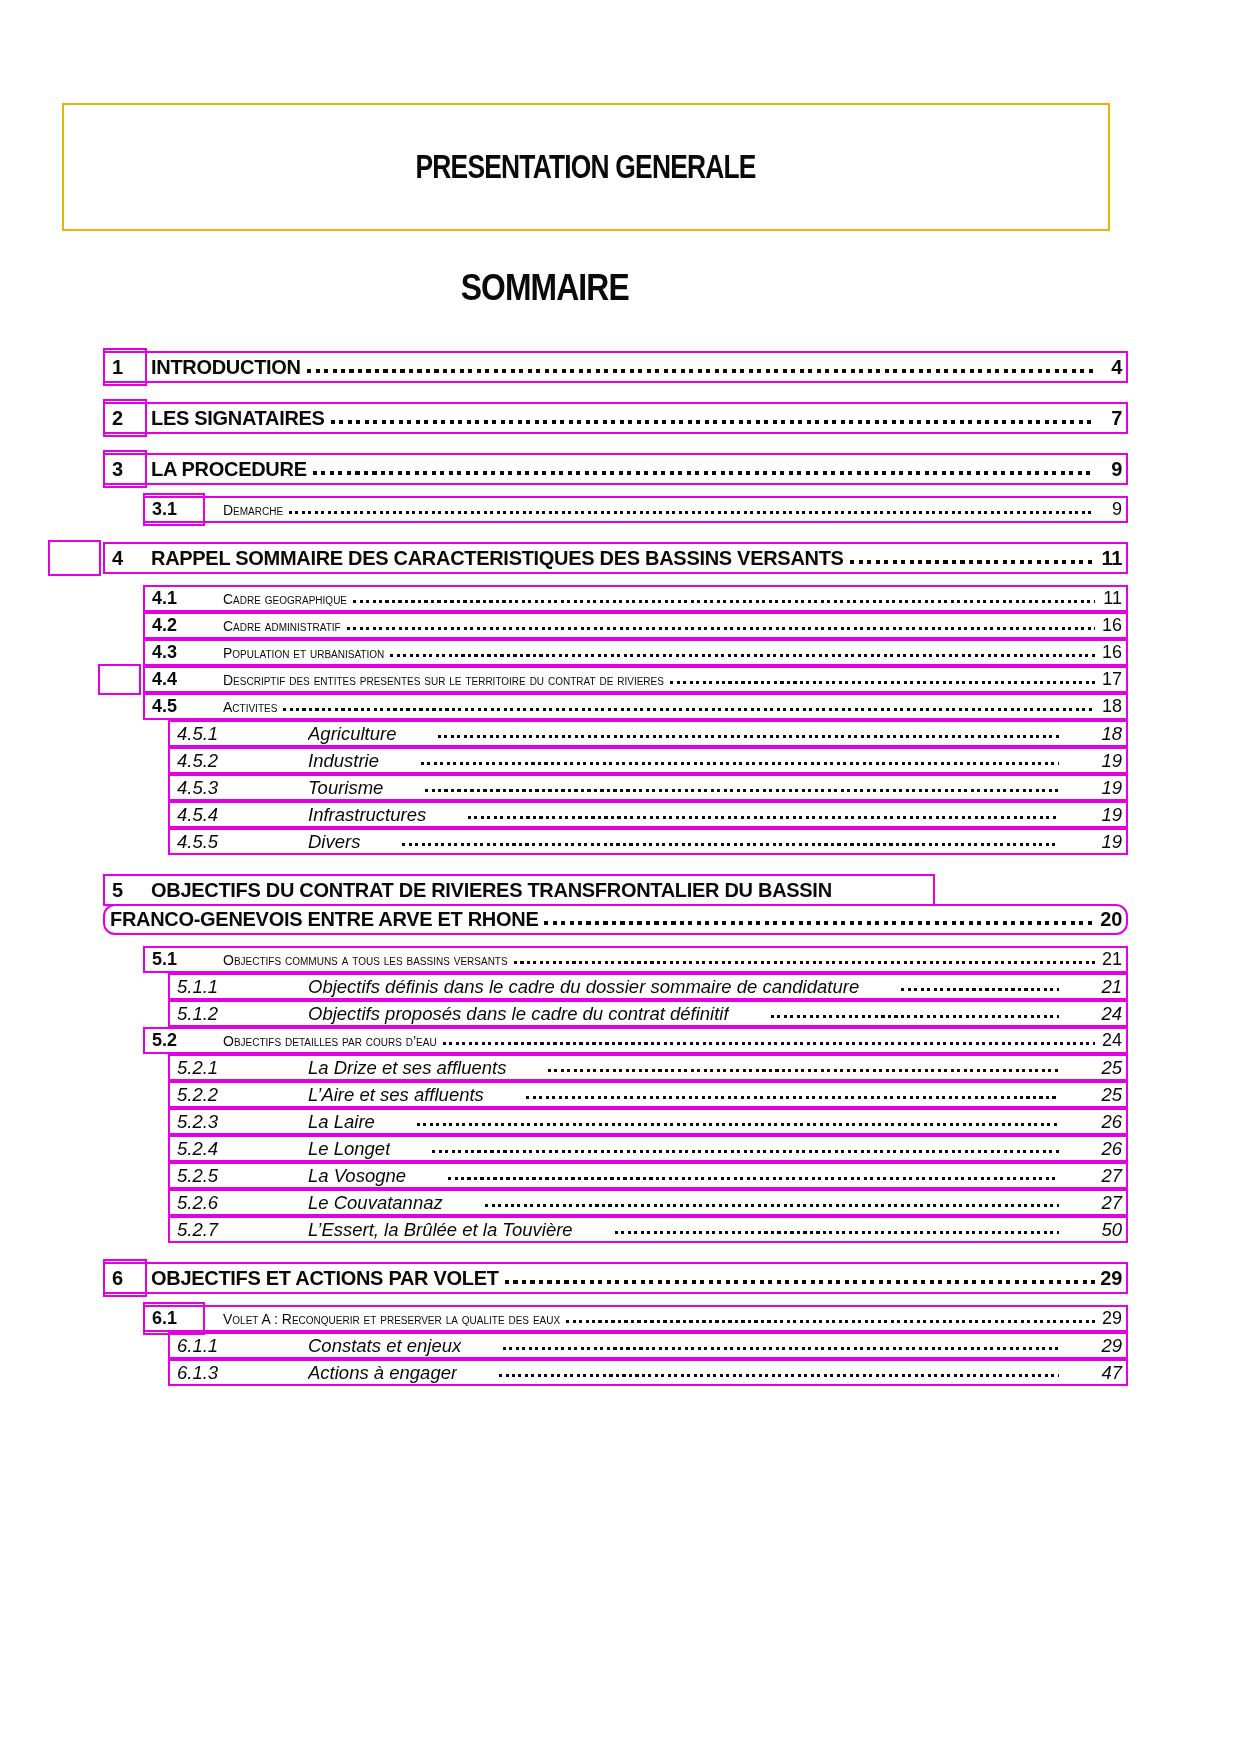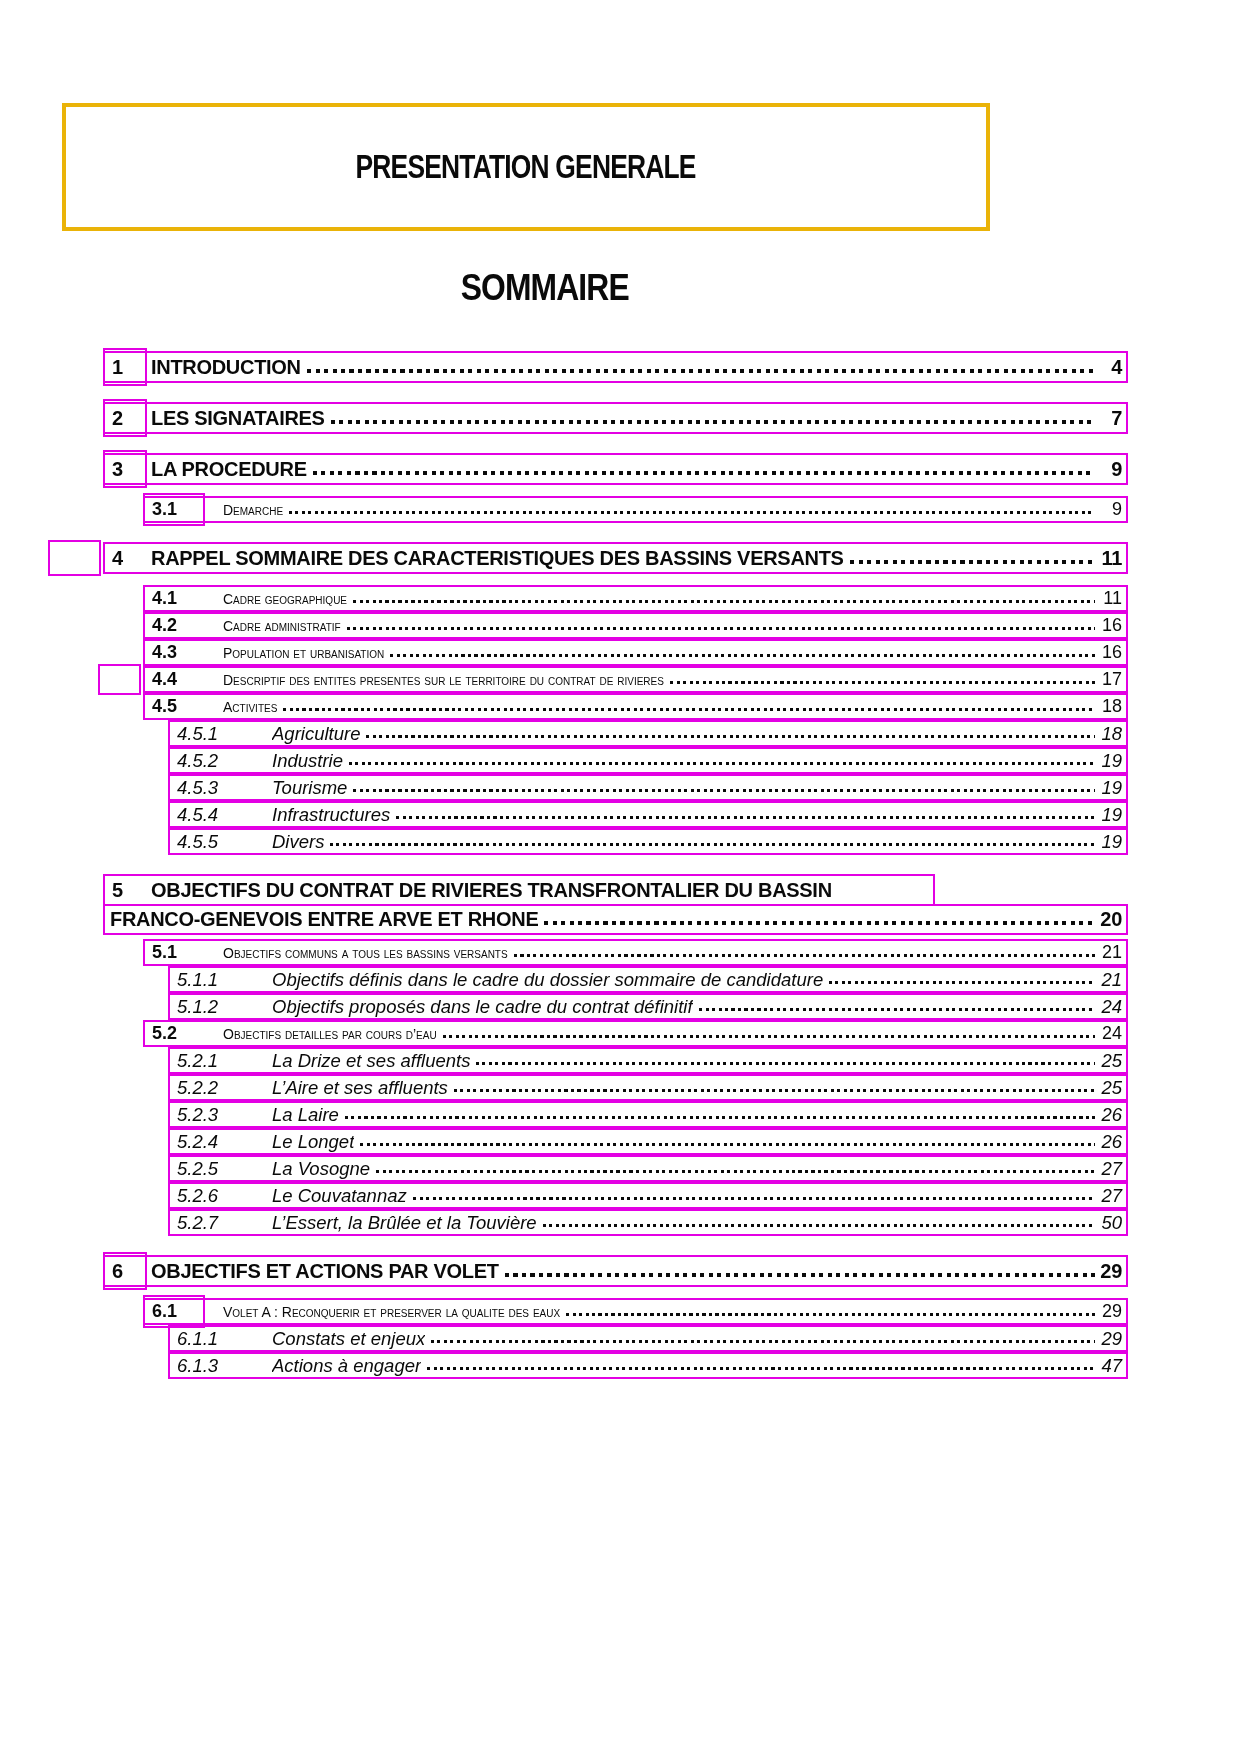--- a/index.html
+++ b/index.html
@@ -13,23 +13,23 @@
   body{
     background:#ffffff;
     font-family:"Liberation Sans", sans-serif;
     color:var(--ink);
     overflow:hidden;
     position:relative;
   }
   
   .title-box{
     margin:103px 0 0 62px;
-    width:928px;
+    width:1048px;
     height:128px;
-    border:4px solid #eab308;
+    border:2px solid #eab308;
     display:flex;align-items:center;justify-content:center;
   }
   .title-box .t{
     font-weight:bold;
     font-size:33px;
     letter-spacing:-1px;
     transform:scaleX(0.80);
     white-space:nowrap;
   }
   .sommaire{
@@ -47,21 +47,21 @@
     position:relative;
     display:flex;
     align-items:center;
     border:2px solid var(--mag);
     background:transparent;
     margin-right:112px;
     white-space:nowrap;
   }
   .lv1{margin-left:103px;height:32px;margin-top:19px;margin-bottom:11px;}
   .lv2{margin-left:143px;height:27px;}
-  .lv3{margin-left:168px;height:27px;}
+  .lv3{margin-left:168px;height:27px;gap:36px;}
   .lv1 .num,.lv1 .title,.lv1 .page{font-weight:bold;font-size:20px;letter-spacing:-0.3px;}
   .lv2 .num{font-size:18px;font-weight:bold;}
   .lv2 .title{font-variant:small-caps;font-size:14px;}
   .lv2 .page{font-size:18px;}
   .lv3 .num,.lv3 .title,.lv3 .page{font-style:italic;font-size:18.5px;}
   .num{flex:0 0 auto;padding-left:7px;}
   .lv1 .num{width:46px;}
   .lv2 .num{width:78px;}
   .lv3 .num{width:102px;}
   .title{flex:0 1 auto;overflow:hidden;}
@@ -82,21 +82,21 @@
     pointer-events:none;
   }
   
   .leftbox{
     position:absolute;top:-4px;bottom:-4px;
     border:2px solid var(--mag);
     pointer-events:none;
   }
   
   .rowA{margin-bottom:0;margin-right:305px;}
-  .rowB{margin-top:-2px;height:31px;margin-bottom:4px;}
+  .rowB{margin-top:-2px;height:31px;margin-bottom:11px;border-radius:12px;}
   .rowB .title{padding-left:5px;}
 </style>
 </head>
 <body>
 
 <div class="title-box">
   <div class="t">PRESENTATION GENERALE</div>
 </div>
 
 <div class="sommaire">

